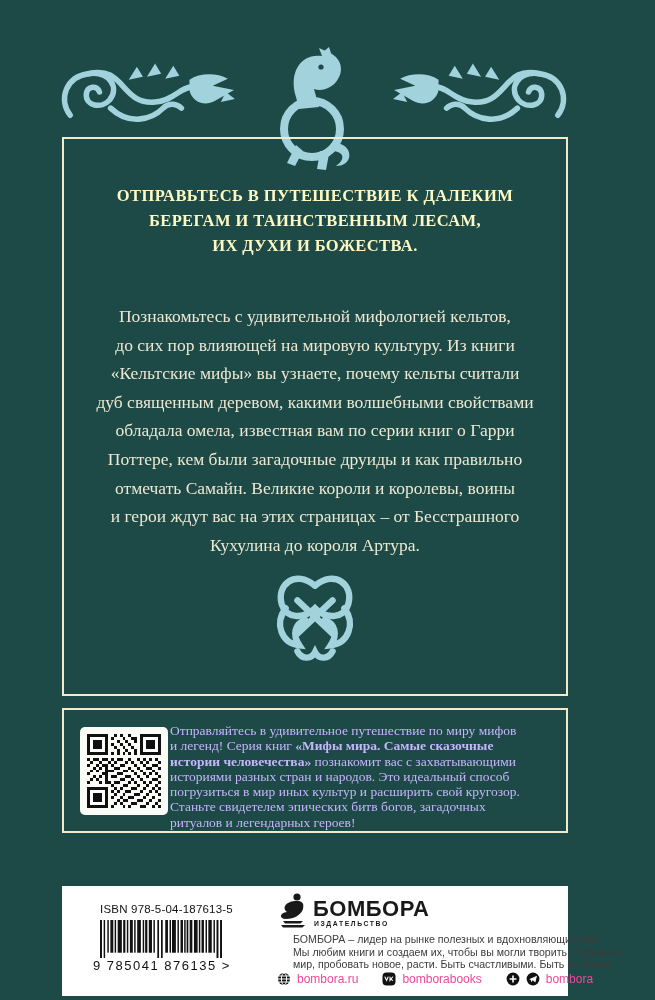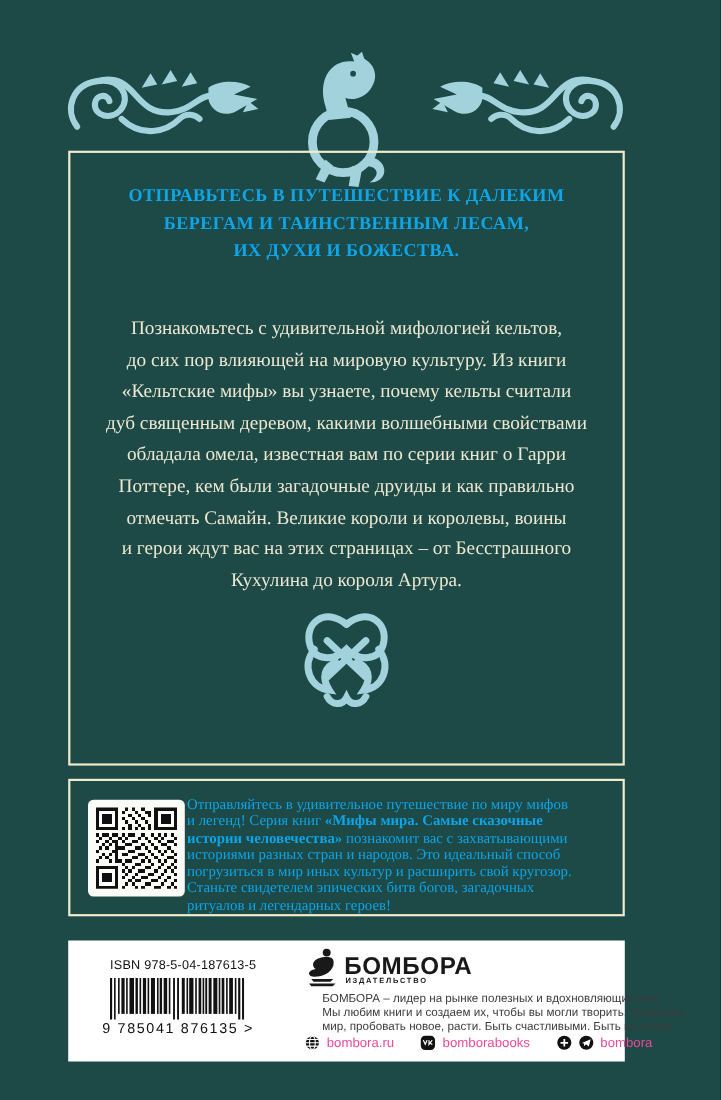--- a/index.html
+++ b/index.html
@@ -12,38 +12,38 @@
   .orn{position:absolute;color:#a2d3dd;}
   .orn svg{display:block;width:100%;height:100%;}
   .dragon-l{left:58px;top:62px;width:180px;height:72px;}
   .dragon-r{left:390px;top:62px;width:180px;height:72px;transform:scaleX(-1);}
   .medallion{left:263px;top:47px;width:98px;height:124px;background:#1d4946;}
   
   .main-frame{
     position:absolute;left:62px;top:137px;width:506px;height:559px;
     box-sizing:border-box;border:2px solid #f1ebcd;text-align:center;
   }
-  .tagline{margin-top:26px;color:#0ea5e9;font-weight:bold;font-size:16.5px;
+  .tagline{margin-top:44px;color:#fef9c3;font-weight:bold;font-size:16.5px;
     line-height:25px;letter-spacing:.4px;}
   .annotation{margin-top:44px;color:#ece8d2;font-size:17.5px;line-height:28.6px;}
   .knot-bottom{margin:14px auto 0;width:86px;height:90px;color:#a2d3dd;}
   .knot-bottom svg{display:block;width:100%;height:100%;}
   
   .series-panel{
     position:absolute;left:62px;top:708px;width:506px;height:125px;
     box-sizing:border-box;border:2px solid #f1ebcd;
   }
   .qr-box{position:absolute;left:16px;top:17px;width:88px;height:88px;
     background:#fbfbf8;border-radius:5px;}
   .qr-box svg{position:absolute;left:7px;top:7px;width:74px;height:74px;}
   .series-text{position:absolute;left:106px;top:13px;right:20px;
-    color:#0ea5e9;font-size:13.5px;line-height:15.3px;text-align:left;}
+    color:#c4b5fd;font-size:13.5px;line-height:15.3px;text-align:left;}
   .series-text b{font-weight:bold;}
   
-  .footer{position:absolute;left:62px;top:855px;width:506px;height:110px;
+  .footer{position:absolute;left:62px;top:886px;width:506px;height:110px;
     background:#ffffff;font-family:"Liberation Sans", sans-serif;color:#222;}
   .isbn{position:absolute;left:38px;top:17px;font-size:11.5px;color:#111;letter-spacing:.2px;}
   .barcode{position:absolute;left:38px;top:34px;width:122px;height:38px;}
   .barcode svg{display:block;width:100%;height:100%;}
   .barcode-digits{position:absolute;left:30px;top:72px;width:140px;text-align:center;
     font-size:13px;letter-spacing:1.5px;color:#111;}
   .logo-row{position:absolute;left:215px;top:4px;height:40px;}
   .logo-icon{position:absolute;left:0;top:2px;width:30px;height:38px;}
   .logo-name{position:absolute;left:36px;top:6px;font-size:22px;font-weight:800;
     color:#191919;letter-spacing:.5px;}

